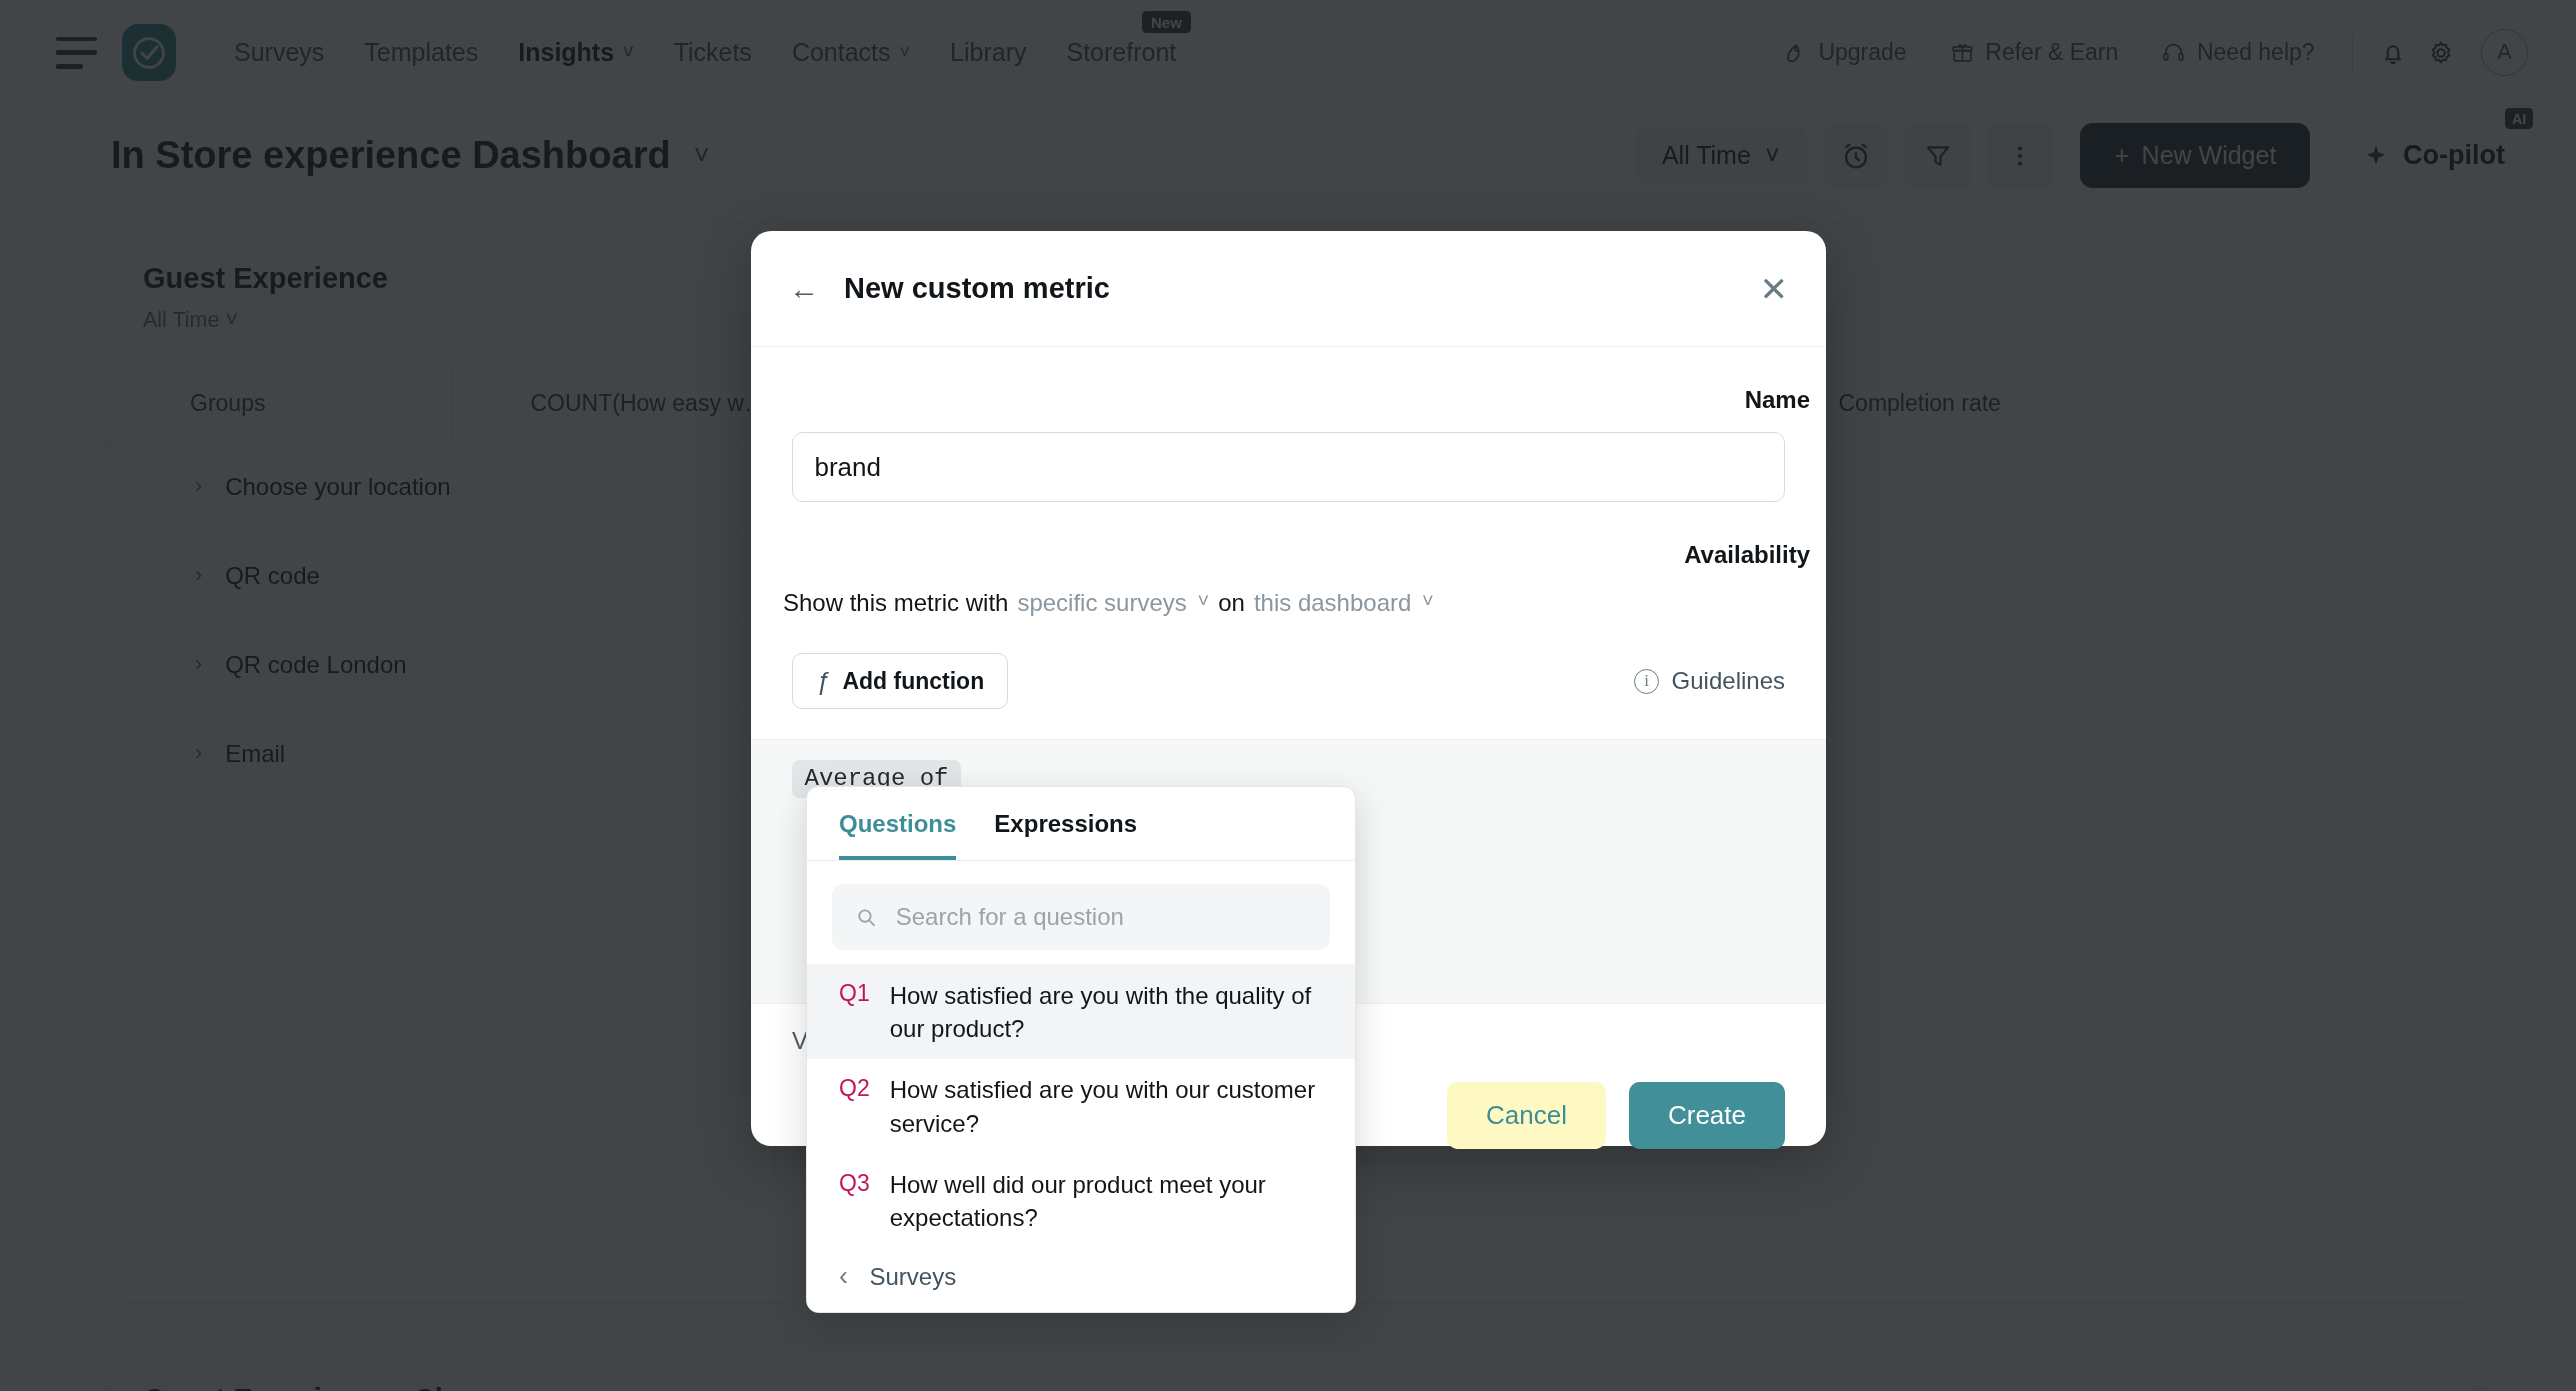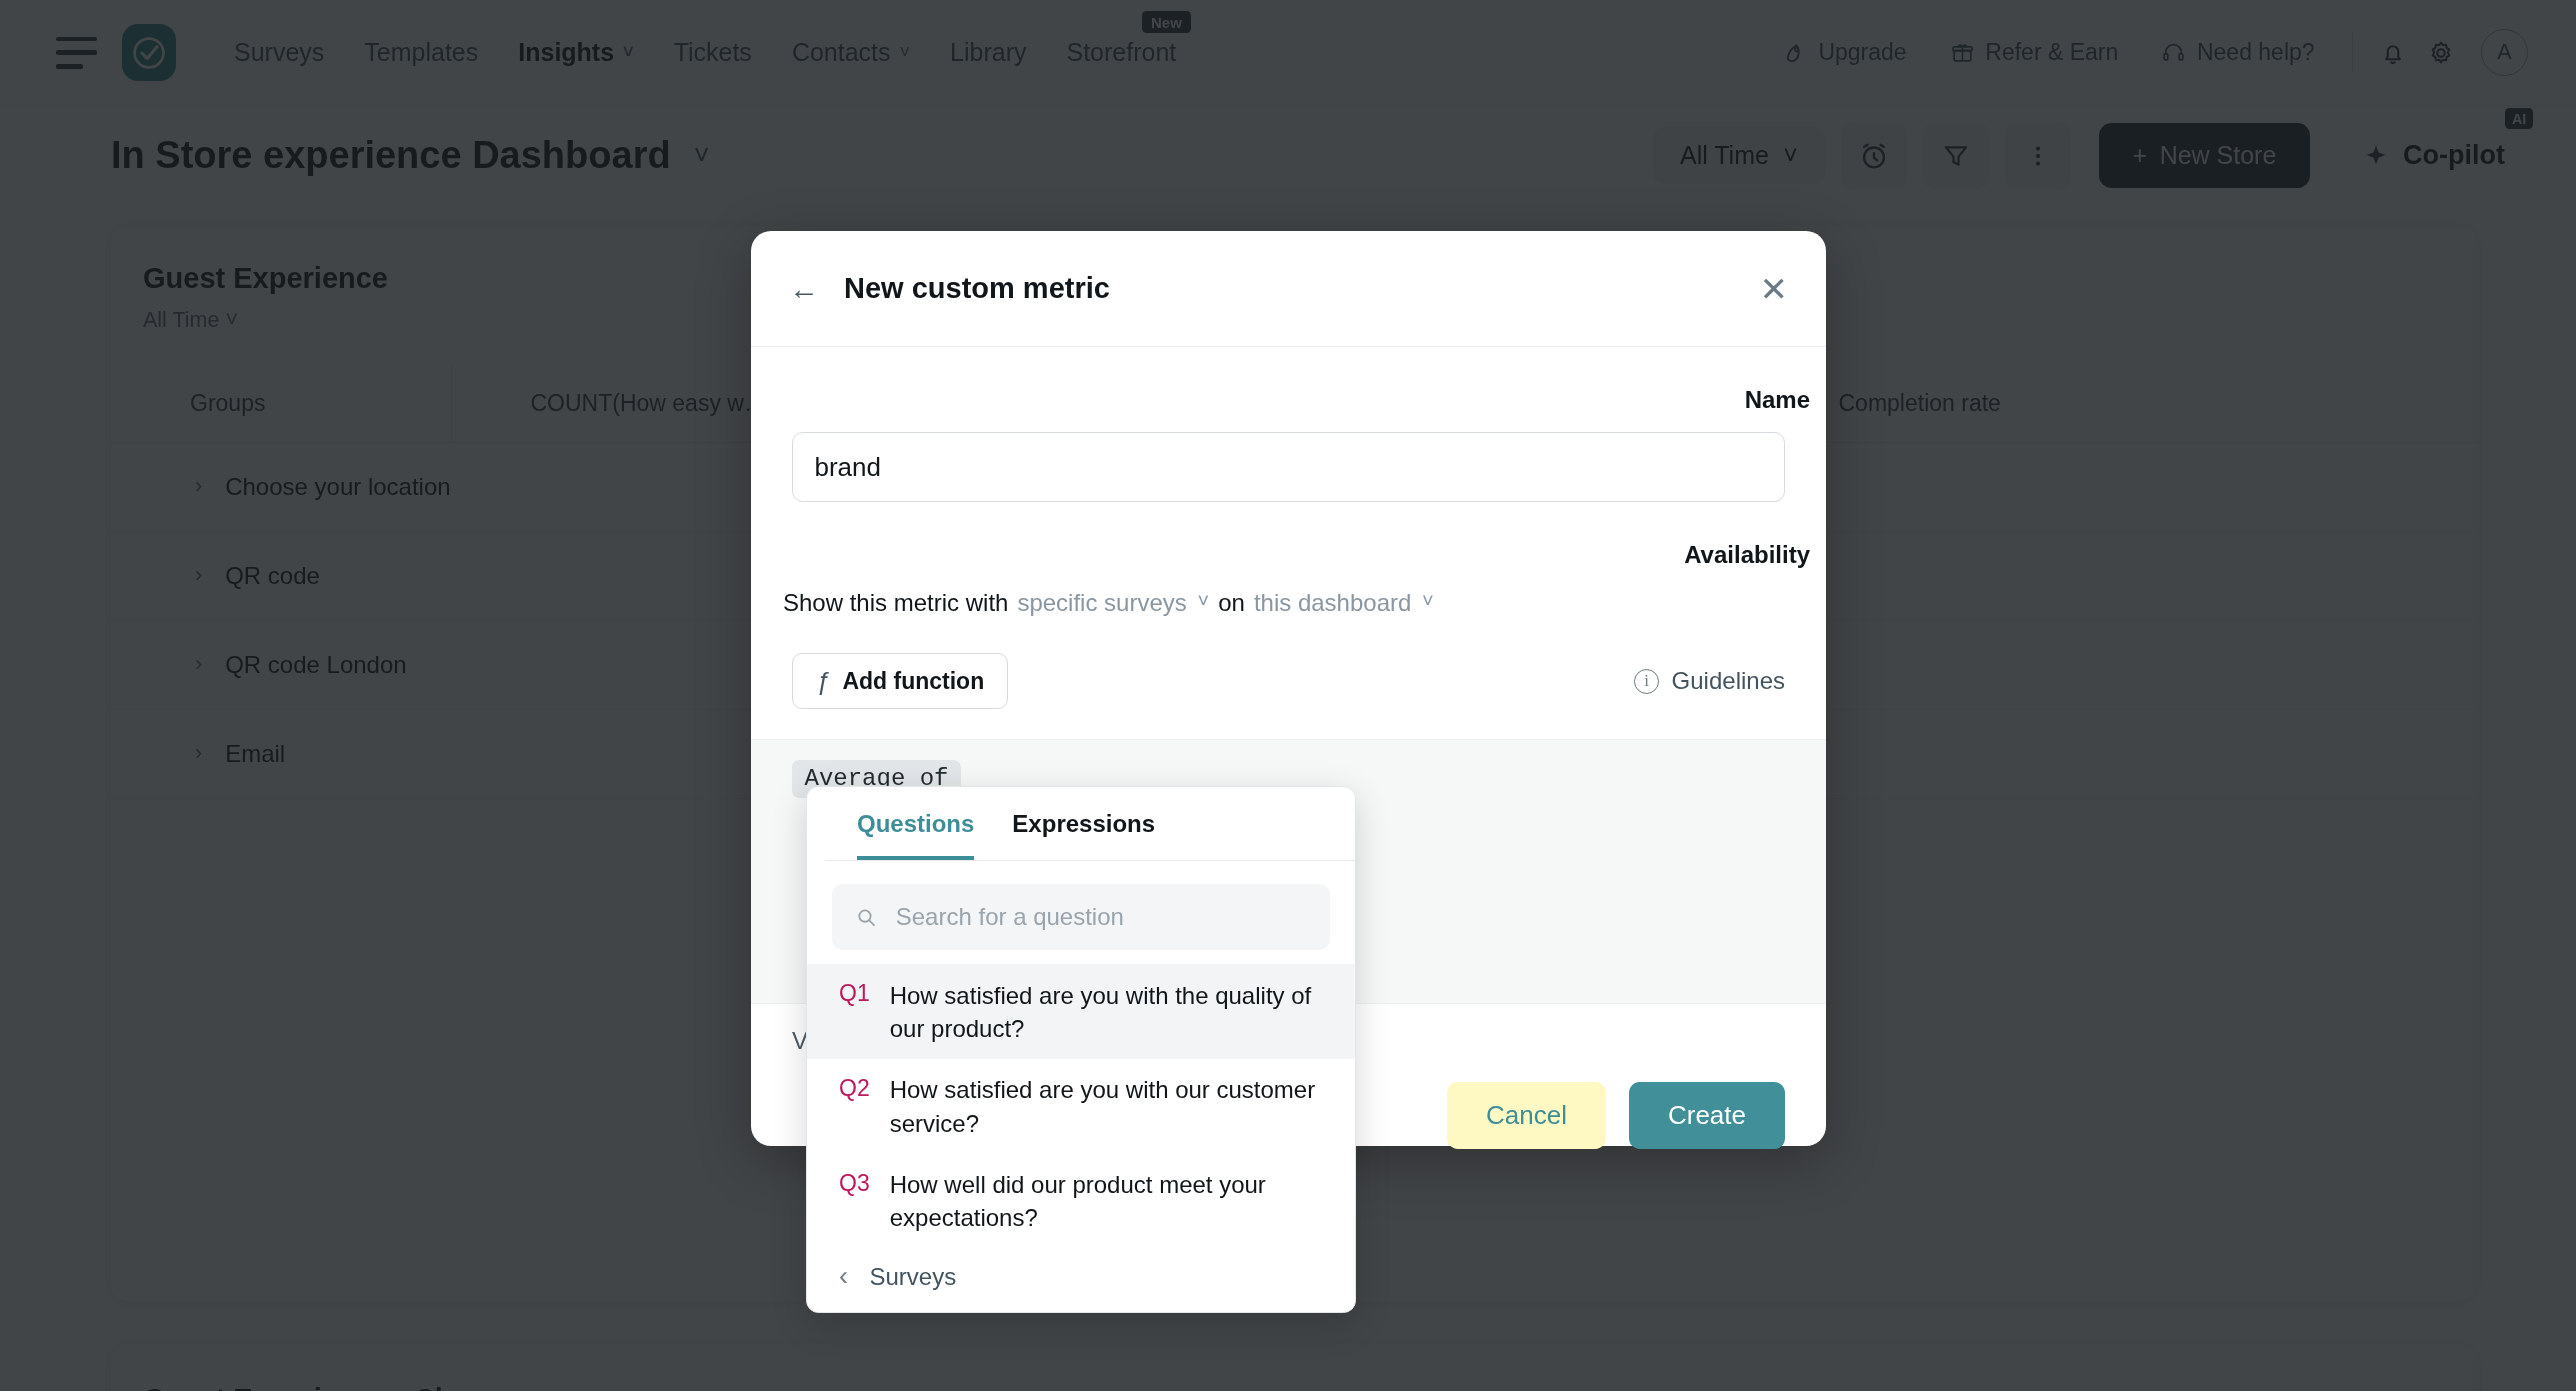--- a/index.html
+++ b/index.html
@@ -183,21 +183,21 @@
   }
 
   
   .picker {
     position: absolute; left: 806px; top: 786px; width: 550px; height: 527px;
     background: #ffffff; border: 0.9px solid #e3e6e9; border-radius: 12.5px;
     box-shadow: 0 10.7px 36px rgba(0,0,0,.16); display: flex; flex-direction: column;
     overflow: hidden;
   }
   .picker-tabs { display: flex; gap: 38px; padding: 23px 32px 0 32px;
-    border-bottom: 0.9px solid #e8eaec; flex: 0 0 auto; margin-left: 18px; }
+    border-bottom: 0.9px solid #e8eaec; flex: 0 0 auto; }
   .ptab { font-size: 24px; font-weight: 700; color: #11161a; padding-bottom: 18px;
     cursor: pointer; border-bottom: 4.5px solid transparent; }
   .ptab.active { color: #3d8e99; border-bottom-color: #3d8e99; }
 
   .picker-search {
     margin: 23px 25px 0 25px; height: 66px; background: #f3f5f6; border-radius: 10.7px;
     display: flex; align-items: center; gap: 18px; padding: 0 23px; flex: 0 0 auto; cursor: text;
   }
   .picker-search input {
     border: none; outline: none; background: transparent; font-size: 24px;
@@ -327,21 +327,21 @@
       </div>
       <div class="icon-btn">
         <svg width="30" height="30" viewBox="0 0 24 24">
           <circle cx="12" cy="6" r="1.7" fill="#2f3b42"></circle>
           <circle cx="12" cy="12" r="1.7" fill="#2f3b42"></circle>
           <circle cx="12" cy="18" r="1.7" fill="#2f3b42"></circle>
         </svg>
       </div>
       <div class="primary-btn">
         <span>+</span>
-        <span>New Store</span>
+        <span>New Widget</span>
       </div>
       <div class="copilot-btn">
         <span class="badge-ai">AI</span>
         <svg width="30" height="30" viewBox="0 0 24 24">
           <path d="M12 3.5l2 5.6 5.6 2 -5.6 2 -2 5.6 -2 -5.6 -5.6 -2 5.6 -2z" fill="#2f3b42"></path>
         </svg>
         <span>Co-pilot</span>
       </div>
     </div>
   </div>

